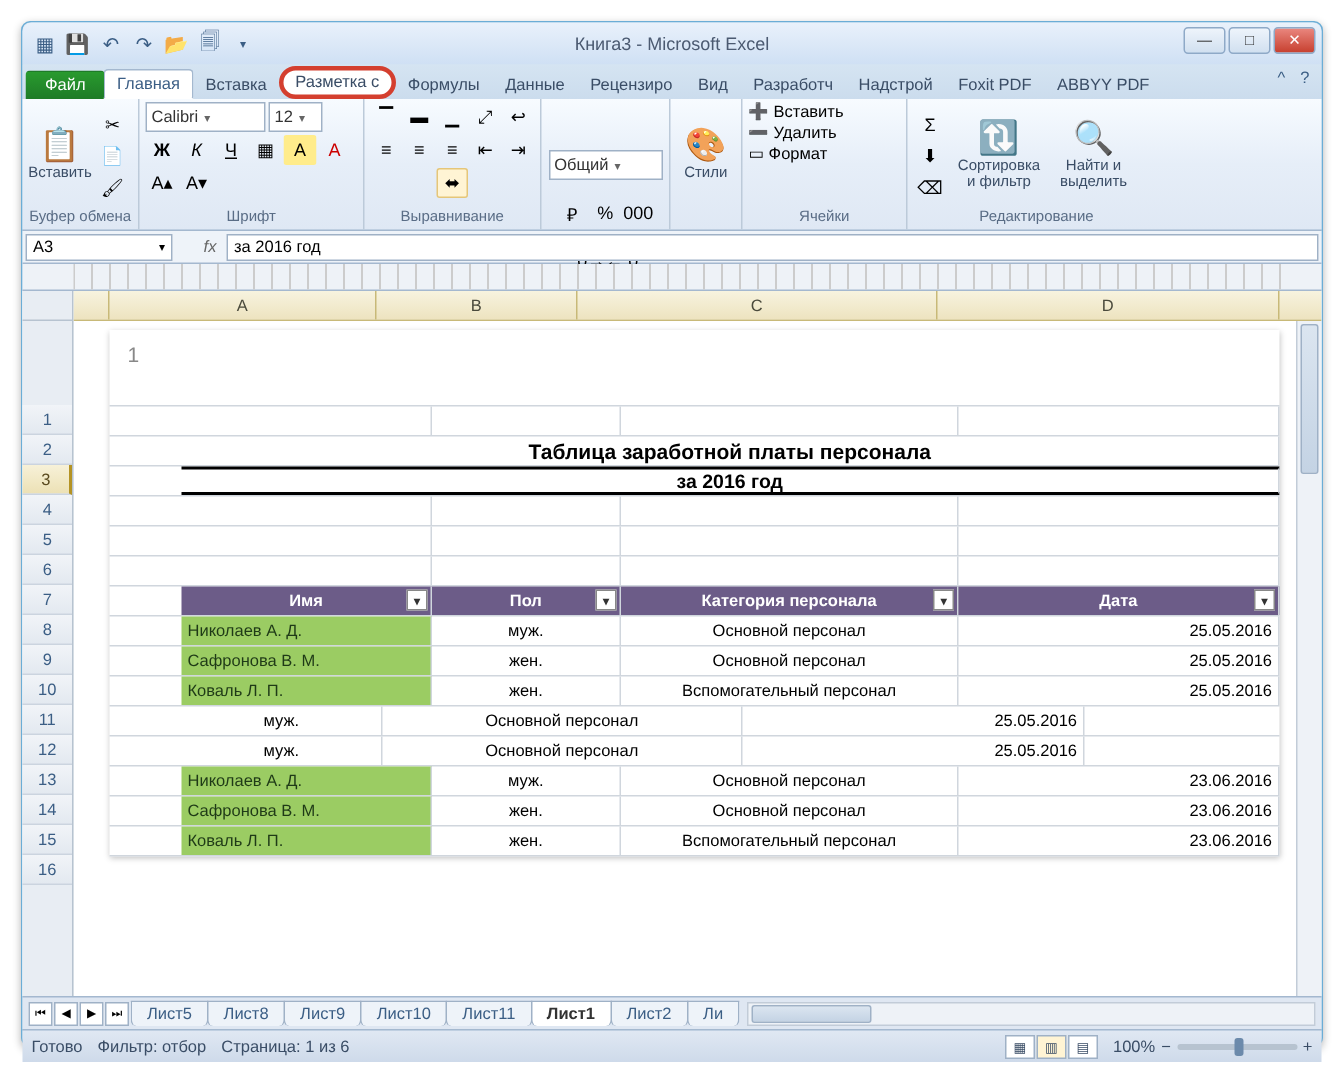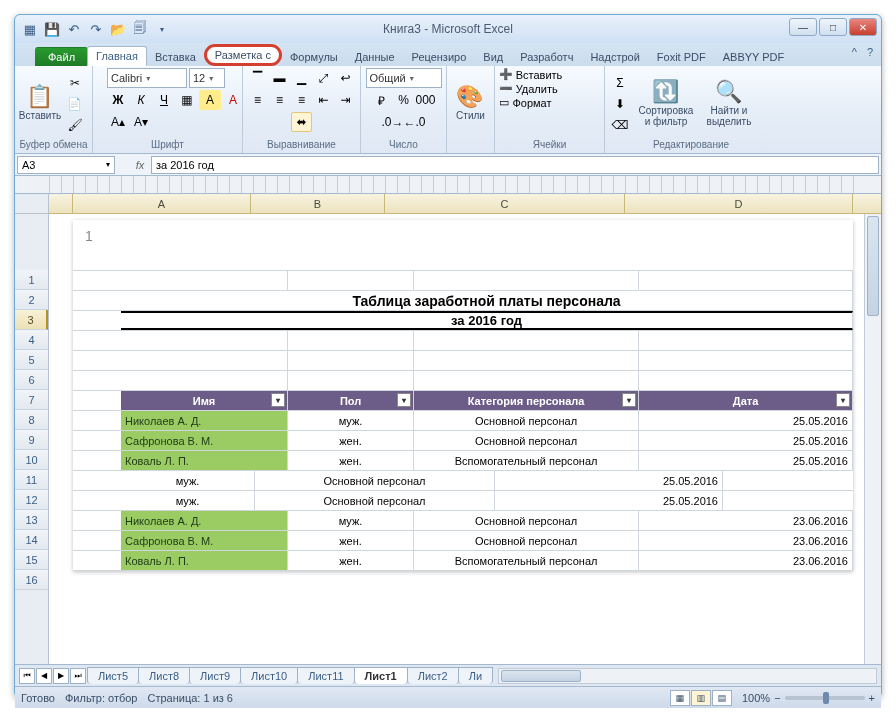--- a/index.html
+++ b/index.html
@@ -9,21 +9,21 @@
 
 .titlebar { height: 28px; background: linear-gradient(#e9f1fb,#cfe0f4); display: flex; align-items: center; border-radius: 6px 6px 0 0; position: relative; }
 .qat { display: flex; align-items: center; gap: 4px; padding-left: 6px; }
 .qat-icon { width: 18px; height: 18px; display: flex; align-items: center; justify-content: center; font-size: 13px; color: #3b5e85; }
 .title { position: absolute; left: 0; right: 0; text-align: center; font-size: 12px; color: #4b5a71; pointer-events:none;}
 .winctrl { position: absolute; right: 4px; top: 3px; display: flex; gap: 2px; }
 .winbtn { width: 28px; height: 18px; border: 1px solid #8ea9c7; background: linear-gradient(#eef4fb,#d1e0f0); border-radius: 3px; display: flex; align-items: center; justify-content: center; font-size: 10px; color:#333;}
 .winbtn.close { background: linear-gradient(#e9867e,#c7402f); color:#fff; }
 
 
-.ribbon-tabs { height: 23px; display: flex; align-items: flex-end; padding-left: 20px; background: linear-gradient(#d5e4f2,#cbdced); position: relative; }
+.ribbon-tabs { height: 23px; display: flex; align-items: flex-end; padding-left: 2px; background: linear-gradient(#d5e4f2,#cbdced); position: relative; }
 .tab { padding: 3px 8px 3px; font-size: 11px; color: #3a4d66; cursor: pointer; border:1px solid transparent; border-bottom:none; margin-right:-1px; position:relative;}
 .tab.file { background: linear-gradient(#299a2e,#1e7b27); color: #fff; border-radius: 3px 3px 0 0; padding: 3px 12px;}
 .tab.active { background: #fff; border:1px solid #a4b8cf; border-bottom:1px solid #fff; border-radius:3px 3px 0 0; color:#3b5e85; }
 .tab.highlighted { border:3px solid #d43f2f; border-radius:14px; padding:2px 8px; background:#fff; z-index:5;}
 .ribbon-right-icons { position:absolute; right:8px; top:3px; display:flex; gap:10px; color:#3b5e85;}
 
 
 .ribbon { height: 88px; background: linear-gradient(#f7fbff,#e6eef8,#dfe8f4); border-bottom: 1px solid #a4b8cf; display:flex; }
 .group { border-right: 1px solid #bccad9; display:flex; flex-direction:column; justify-content:space-between; padding:2px 4px; }
 .group-label { font-size:10px; text-align:center; color:#5a6d86; padding-bottom:1px;}
@@ -142,21 +142,21 @@
         <div class="stackcol">
           <div class="minibtn">✂</div>
           <div class="minibtn">📄</div>
           <div class="minibtn">🖌</div>
         </div>
       </div>
       <div class="group-label">Буфер обмена</div>
     </div>
 
     <div class="group" style="width:150px;">
-      <div class="group-body" style="flex-direction:column; align-items:flex-start; gap:2px;margin-left:10px;">
+      <div class="group-body" style="flex-direction:column; align-items:flex-start; gap:2px;">
         <div style="display:flex; gap:2px;">
           <div class="combo" style="width:80px;">
               <span>Calibri</span>
               <span class="arrow">▾</span>
             </div>
           <div class="combo" style="width:36px;">
               <span>12</span>
               <span class="arrow">▾</span>
             </div>
         </div>
@@ -193,21 +193,21 @@
           <div class="minibtn">⇥</div>
         </div>
         <div style="display:flex;">
           <div class="minibtn" style="width:auto; padding:0 4px; background:#fff4d4; border-color:#e5c679;">⬌</div>
         </div>
       </div>
       <div class="group-label">Выравнивание</div>
     </div>
 
     <div class="group" style="width:86px;">
-      <div class="group-body" style="flex-direction:column; gap:2px;">
+      <div class="group-body" style="flex-direction:column; gap:12px;margin-top:32px;">
         <div class="combo" style="width:76px;">
             <span>Общий</span>
             <span class="arrow">▾</span>
           </div>
         <div style="display:flex;">
           <div class="minibtn">₽</div>
           <div class="minibtn">%</div>
           <div class="minibtn">000</div>
         </div>
         <div style="display:flex;">

